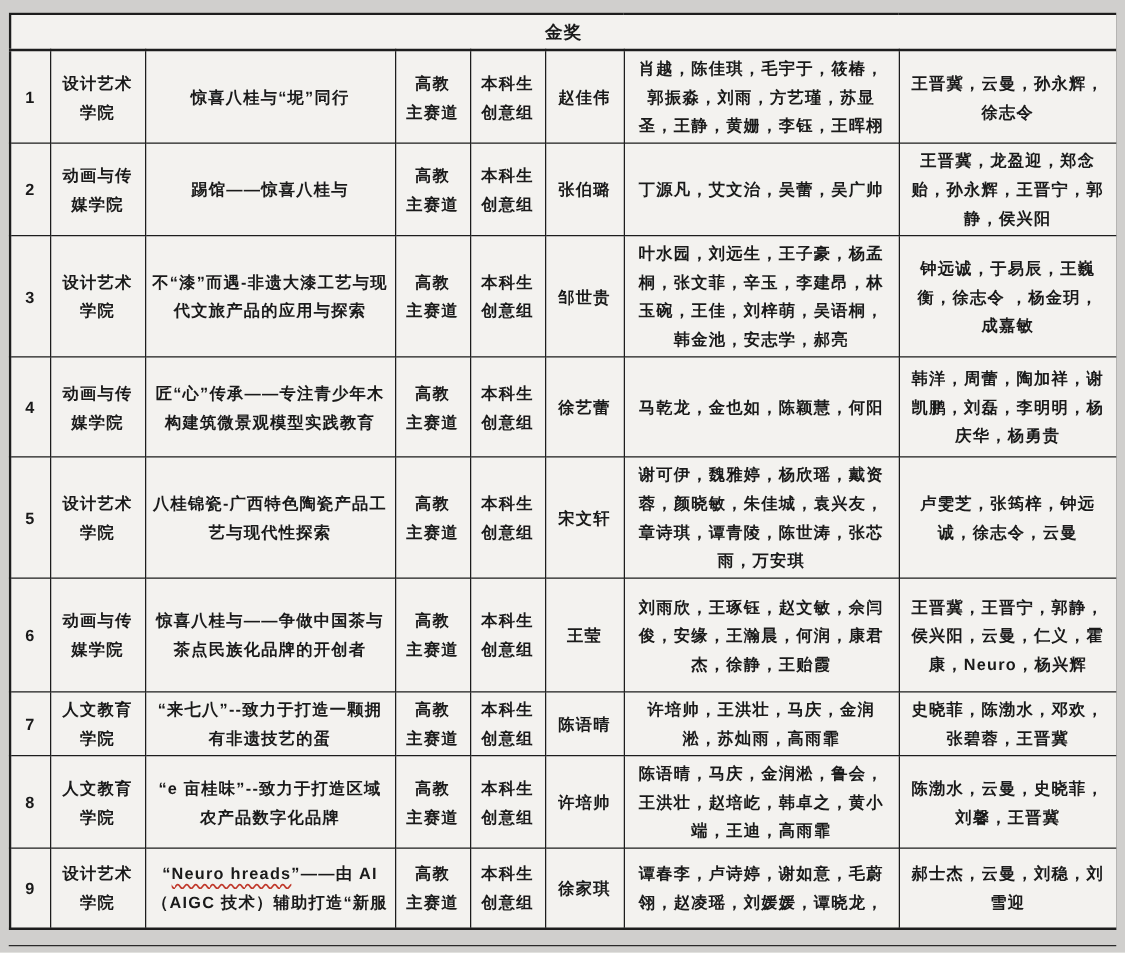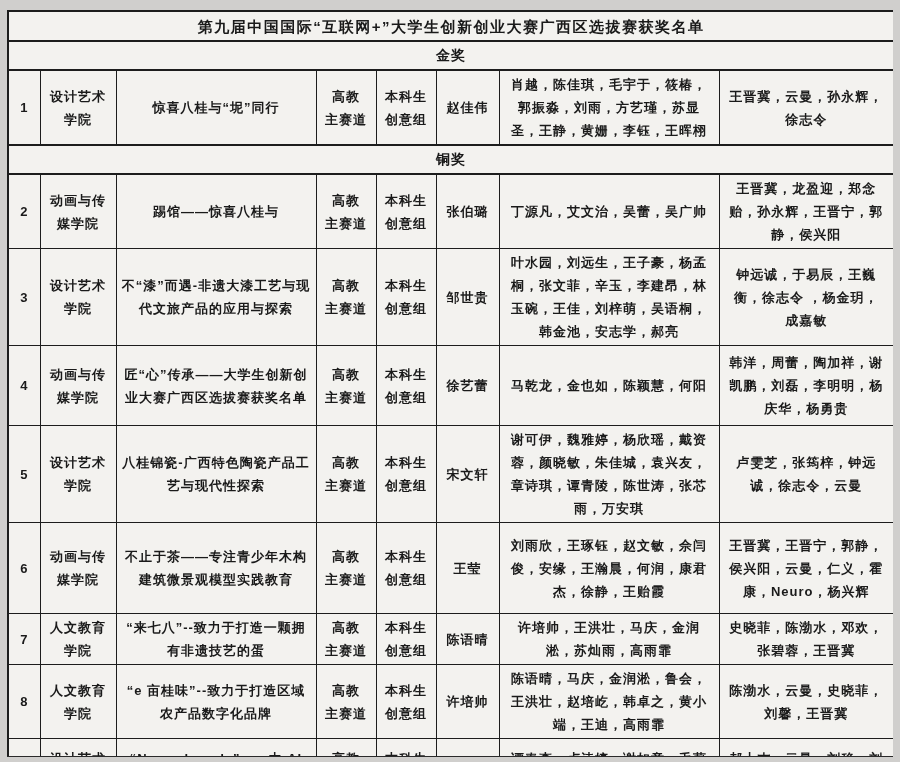--- a/index.html
+++ b/index.html
@@ -67,44 +67,38 @@
         <col style="width:76px">
         <col style="width:200px">
     <col style="width:60px">
         <col style="width:60px">
         <col style="width:63px">
     <col style="width:220px">
         <col style="width:175px">
   </colgroup>
 
   <tbody>
-        <tr style="height:30px">
-    <td class="title-cell" colspan="8">第九届中国国际“互联网+”大学生创新创业大赛广西区选拔赛获奖名单</td>
-  </tr>
 
   <tr style="height:27px">
     <td class="section-cell" colspan="8">金奖</td>
   </tr>
 
   <tr style="height:73px">
     <td class="c-no">1</td>
     <td class="c-college">设计艺术学院</td>
     <td class="c-proj">惊喜八桂与“坭”同行</td>
     <td class="c-track">高教
 主赛道</td>
     <td class="c-group">本科生
 创意组</td>
     <td class="c-leader">赵佳伟</td>
     <td class="c-members">肖越，陈佳琪，毛宇于，筱椿，郭振淼，刘雨，方艺瑾，苏显圣，王静，黄姗，李钰，王晖栩</td>
     <td class="c-advisors">王晋冀，云曼，孙永辉，徐志令</td>
   </tr>
 
-  <tr style="height:27px">
-    <td class="section-cell" colspan="8">铜奖</td>
-  </tr>
 
   <tr style="height:71px">
     <td class="c-no">2</td>
     <td class="c-college">动画与传媒学院</td>
     <td class="c-proj">踢馆——惊喜八桂与</td>
     <td class="c-track">高教
 主赛道</td>
     <td class="c-group">本科生
 创意组</td>
     <td class="c-leader">张伯璐</td>
@@ -121,21 +115,21 @@
     <td class="c-group">本科生
 创意组</td>
     <td class="c-leader">邹世贵</td>
     <td class="c-members">叶水园，刘远生，王子豪，杨孟桐，张文菲，辛玉，李建昂，林玉碗，王佳，刘梓萌，吴语桐，韩金池，安志学，郝亮</td>
     <td class="c-advisors">钟远诚，于易辰，王巍衡，徐志令 ，杨金玥， 成嘉敏</td>
   </tr>
 
   <tr style="height:80px">
     <td class="c-no">4</td>
     <td class="c-college">动画与传媒学院</td>
-    <td class="c-proj">匠“心”传承——大学生创新创业大赛广西区选拔赛获奖名单</td>
+    <td class="c-proj">匠“心”传承——专注青少年木构建筑微景观模型实践教育</td>
     <td class="c-track">高教
 主赛道</td>
     <td class="c-group">本科生
 创意组</td>
     <td class="c-leader">徐艺蕾</td>
     <td class="c-members">马乾龙，金也如，陈颖慧，何阳</td>
     <td class="c-advisors">韩洋，周蕾，陶加祥，谢凯鹏，刘磊，李明明，杨庆华，杨勇贵</td>
   </tr>
 
   <tr style="height:96px">
@@ -147,21 +141,21 @@
     <td class="c-group">本科生
 创意组</td>
     <td class="c-leader">宋文轩</td>
     <td class="c-members">谢可伊，魏雅婷，杨欣瑶，戴资蓉，颜晓敏，朱佳城，袁兴友，章诗琪，谭青陵，陈世涛，张芯雨，万安琪</td>
     <td class="c-advisors">卢雯芝，张筠梓，钟远诚，徐志令，云曼</td>
   </tr>
 
   <tr style="height:91px">
     <td class="c-no">6</td>
     <td class="c-college">动画与传媒学院</td>
-    <td class="c-proj">不止于茶——专注青少年木构建筑微景观模型实践教育</td>
+    <td class="c-proj">惊喜八桂与——争做中国茶与茶点民族化品牌的开创者</td>
     <td class="c-track">高教
 主赛道</td>
     <td class="c-group">本科生
 创意组</td>
     <td class="c-leader">王莹</td>
     <td class="c-members">刘雨欣，王琢钰，赵文敏，佘闫俊，安缘，王瀚晨，何润，康君杰，徐静，王贻霞</td>
     <td class="c-advisors">王晋冀，王晋宁，郭静，侯兴阳，云曼，仁义，霍康，Neuro，杨兴辉</td>
   </tr>
 
   <tr style="height:46px">

